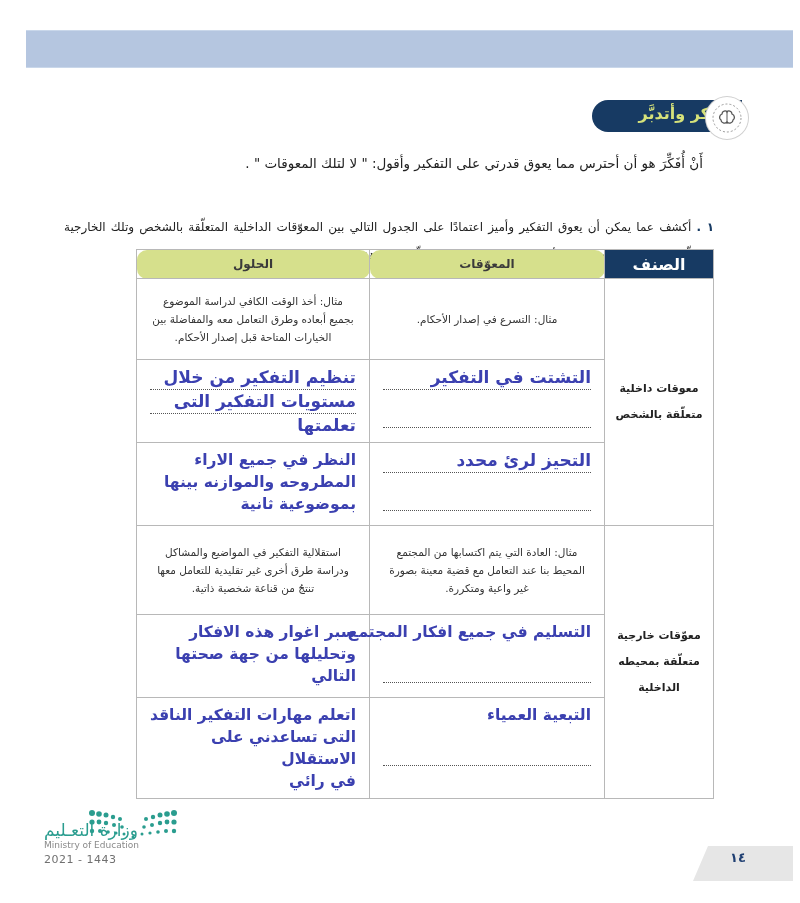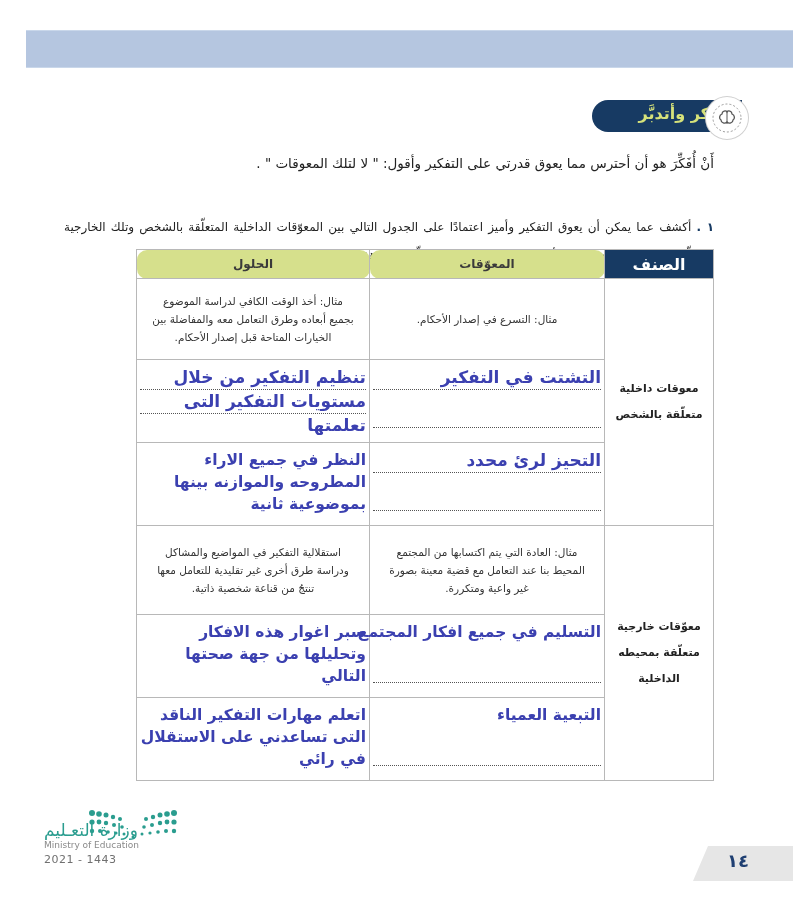--- a/index.html
+++ b/index.html
@@ -5,46 +5,46 @@
   html, body { margin:0; padding:0; background:#ffffff; }
   body { width:800px; height:903px; position:relative; overflow:hidden;
          font-family:"DejaVu Sans", sans-serif; color:#2b2b2b; }
   .top-band { position:absolute; left:26px; top:30px; width:767px; height:36px; background:#b5c6e0; border-top:1px solid #c9d7ea; border-bottom:1px solid #c9d7ea; }
 
   .section-badge { position:absolute; left:592px; top:100px; width:150px; height:32px; background:#173a63; border-radius:18px 0 0 18px; }
   .section-badge-title { position:absolute; right:16px; top:4px; color:#d6e27a; font-weight:bold; font-size:16px; direction:rtl; }
   .brain-circle { position:absolute; left:706px; top:97px; width:38px; height:38px; border-radius:50%; background:#ffffff; border:2px solid #ffffff; box-shadow:0 0 0 1px #d0d0d0; }
   .brain-circle svg { position:absolute; left:3px; top:3px; }
 
-  .intro { position:absolute; right:86px; top:152px; width:620px; direction:rtl; text-align:right; font-size:13.5px; color:#222; line-height:22px; }
+  .intro { position:absolute; right:97px; top:152px; width:620px; direction:rtl; text-align:right; font-size:13.5px; color:#222; line-height:22px; }
   .q1 { position:absolute; right:86px; top:184px; width:650px; direction:rtl; text-align:justify; font-size:12px; color:#222; line-height:28px;margin-top:29px; }
   .q1 .num { color:#173a63; font-weight:bold; }
 
   table.main { position:absolute; left:136px; top:249px; width:578px; border-collapse:collapse; direction:rtl; table-layout:fixed; }
   table.main td, table.main th { border:1px solid #b8b8b8; }
   th.h-cat { background:#173a63; color:#ffffff; font-size:16px; font-weight:bold; height:26px; width:106px; }
   th.h-obs, th.h-sol { background:#d6e08c; color:#3a3a3a; font-size:12px; font-weight:bold; height:26px;border-radius:10px; }
   th.h-obs { width:232px; }
   td.cat { text-align:center; vertical-align:middle; font-size:11px; font-weight:bold; line-height:26px; color:#222; }
   td.example { text-align:center; vertical-align:middle; font-size:10.5px; line-height:18px; padding:6px 14px; color:#333; height:68px; }
-  td.answer { vertical-align:top; padding:6px 3px; position:relative; height:70px; }
+  td.answer { vertical-align:top; padding:6px 13px; position:relative; height:70px; }
   .handwritten { color:#3b40b0; font-weight:bold; font-size:15.5px; line-height:22px; text-align:right; direction:rtl; }
   .handwritten.big { font-size:17px; }
   .dots { border-bottom:1.5px dotted #555; height:0; margin:0; }
   .dotline { position:relative; height:24px; }
   .dotline .handwritten { position:absolute; right:0; bottom:2px; white-space:nowrap; }
   .dotline .dots { position:absolute; left:0; right:0; bottom:0; }
 
   .logo { position:absolute; left:44px; top:780px; width:140px; height:90px; }
   .logo-ar { position:absolute; left:44px; top:820px; font-size:17px; color:#2a9d8f; direction:rtl; font-weight:normal; }
   .logo-en { position:absolute; left:44px; top:840px; font-size:9px; color:#8a8a8a; }
   .logo-year { position:absolute; left:44px; top:853px; font-size:11px; color:#707070; letter-spacing:0.5px; }
 
   .page-num-box { position:absolute; left:693px; top:846px; width:100px; height:35px; background:#e6e6e6; clip-path:polygon(15% 0, 100% 0, 100% 100%, 0 100%); }
-  .page-num { position:absolute; left:718px; top:850px; width:40px; text-align:center; color:#1f3f72; font-weight:bold; font-size:18px; }
+  .page-num { position:absolute; left:718px; top:850px; width:40px; text-align:center; color:#1f3f72; font-weight:bold; font-size:13px; }
 </style>
 </head>
 <body>
 
 <div class="top-band"></div>
 
 <div class="section-badge">
   <span class="section-badge-title">أفكر وأتدبَّر</span>
 </div>
 <div class="brain-circle">

